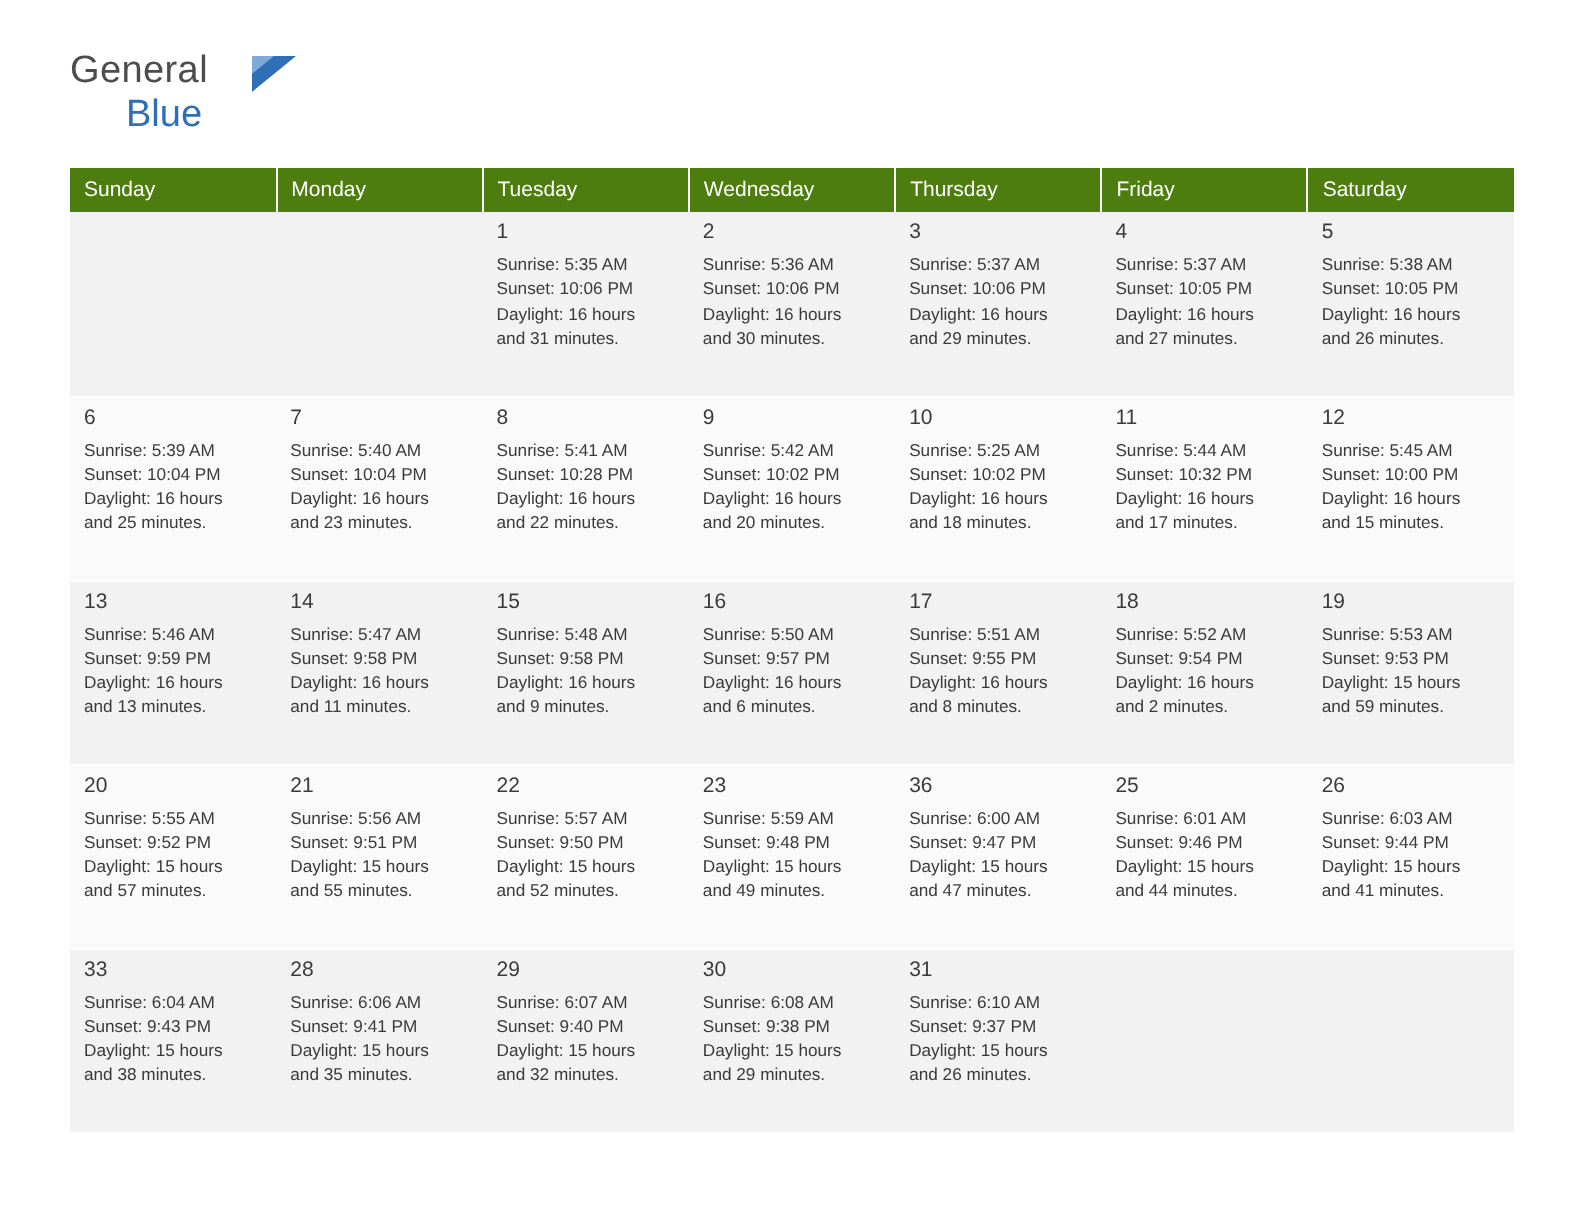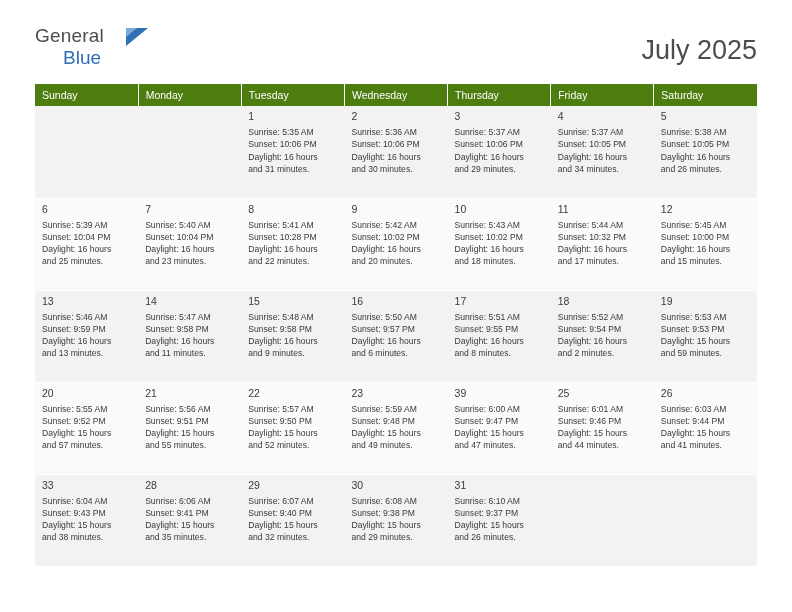--- a/index.html
+++ b/index.html
@@ -123,21 +123,20 @@
 <div class="page">
 
   <div class="header">
     <div class="logo">
       <div class="logo-general">General</div>
       <div class="logo-blue">Blue</div>
       <div class="logo-flag"></div>
       <div class="logo-flag-2"></div>
     </div>
     <div class="title-block">
-      <div class="month-title">July 2025</div>
     </div>
   </div>
 
   <table class="calendar">
     <thead>
       <tr>
         <th>Sunday</th>
         <th>Monday</th>
         <th>Tuesday</th>
         <th>Wednesday</th>
@@ -169,21 +168,21 @@
             <span class="cell-line">Sunrise: 5:37 AM</span>
             <span class="cell-line">Sunset: 10:06 PM</span>
             <span class="cell-line">Daylight: 16 hours</span>
             <span class="cell-line">and 29 minutes.</span>
           </td>
           <td>
             <span class="daynum">4</span>
             <span class="cell-line">Sunrise: 5:37 AM</span>
             <span class="cell-line">Sunset: 10:05 PM</span>
             <span class="cell-line">Daylight: 16 hours</span>
-            <span class="cell-line">and 34 minutes.</span>
+            <span class="cell-line">and 27 minutes.</span>
           </td>
           <td>
             <span class="daynum">5</span>
             <span class="cell-line">Sunrise: 5:38 AM</span>
             <span class="cell-line">Sunset: 10:05 PM</span>
             <span class="cell-line">Daylight: 16 hours</span>
             <span class="cell-line">and 26 minutes.</span>
           </td>
         </tr>
         <tr class="even">
@@ -210,21 +209,21 @@
           </td>
           <td>
             <span class="daynum">9</span>
             <span class="cell-line">Sunrise: 5:42 AM</span>
             <span class="cell-line">Sunset: 10:02 PM</span>
             <span class="cell-line">Daylight: 16 hours</span>
             <span class="cell-line">and 20 minutes.</span>
           </td>
           <td>
             <span class="daynum">10</span>
-            <span class="cell-line">Sunrise: 5:43 AM</span>
+            <span class="cell-line">Sunrise: 5:25 AM</span>
             <span class="cell-line">Sunset: 10:02 PM</span>
             <span class="cell-line">Daylight: 16 hours</span>
             <span class="cell-line">and 18 minutes.</span>
           </td>
           <td>
             <span class="daynum">11</span>
             <span class="cell-line">Sunrise: 5:44 AM</span>
             <span class="cell-line">Sunset: 10:32 PM</span>
             <span class="cell-line">Daylight: 16 hours</span>
             <span class="cell-line">and 17 minutes.</span>
@@ -311,21 +310,21 @@
             <span class="cell-line">and 52 minutes.</span>
           </td>
           <td>
             <span class="daynum">23</span>
             <span class="cell-line">Sunrise: 5:59 AM</span>
             <span class="cell-line">Sunset: 9:48 PM</span>
             <span class="cell-line">Daylight: 15 hours</span>
             <span class="cell-line">and 49 minutes.</span>
           </td>
           <td>
-            <span class="daynum">39</span>
+            <span class="daynum">36</span>
             <span class="cell-line">Sunrise: 6:00 AM</span>
             <span class="cell-line">Sunset: 9:47 PM</span>
             <span class="cell-line">Daylight: 15 hours</span>
             <span class="cell-line">and 47 minutes.</span>
           </td>
           <td>
             <span class="daynum">25</span>
             <span class="cell-line">Sunrise: 6:01 AM</span>
             <span class="cell-line">Sunset: 9:46 PM</span>
             <span class="cell-line">Daylight: 15 hours</span>

